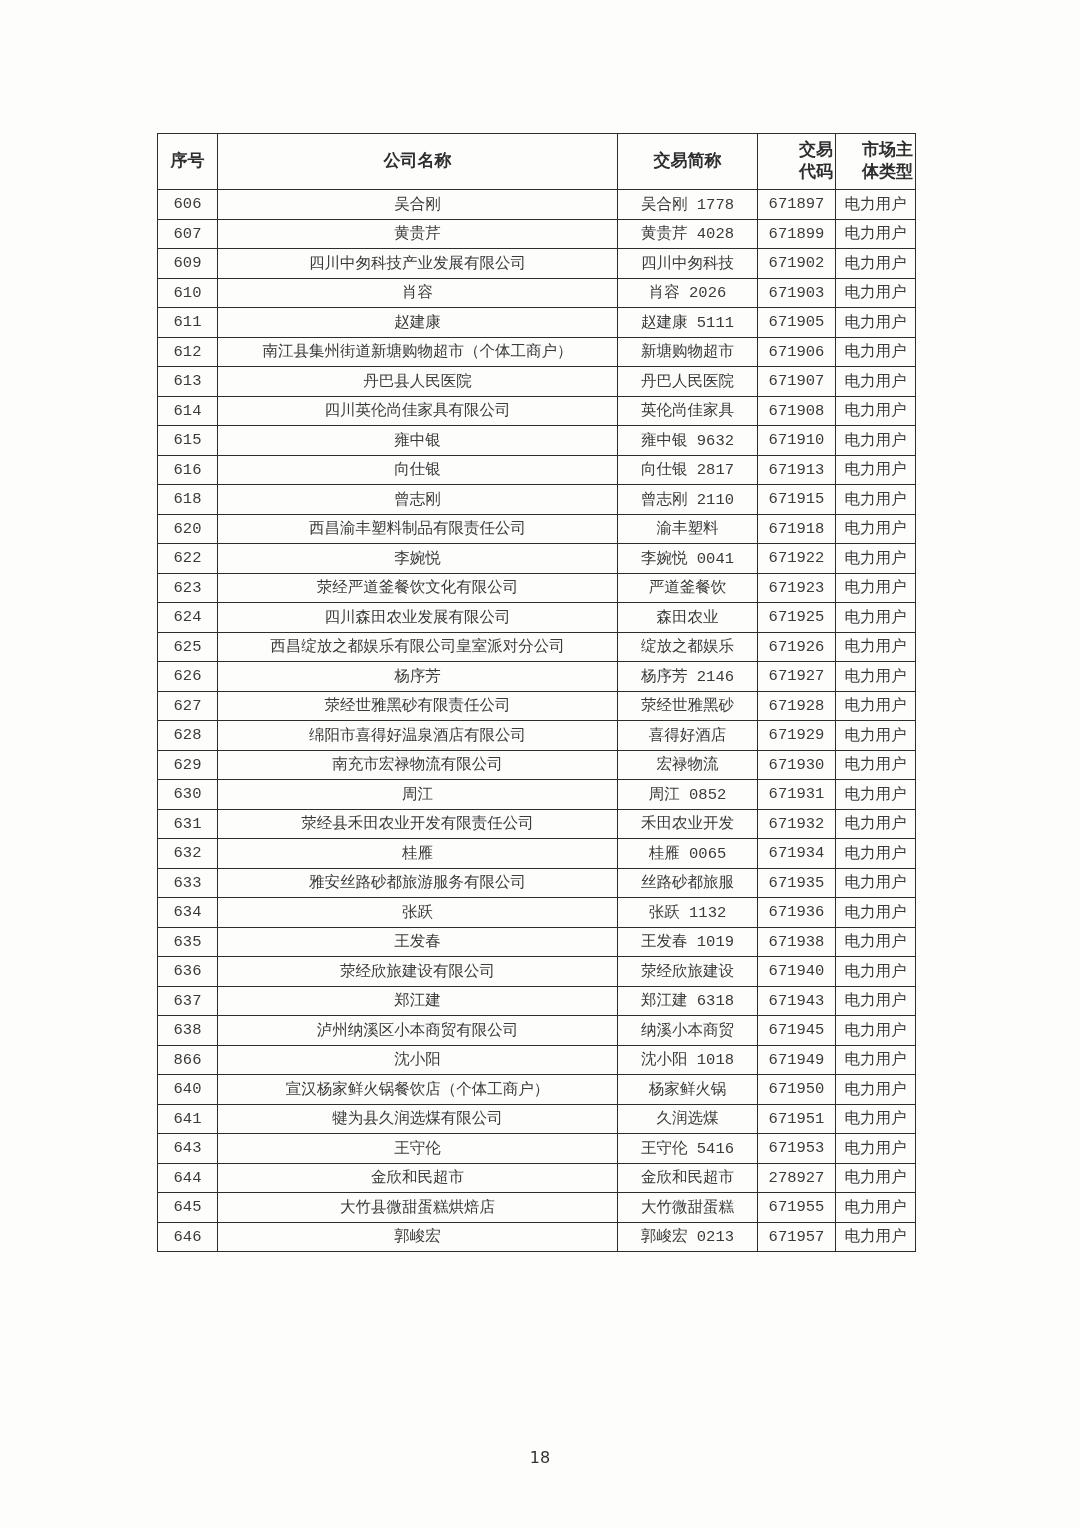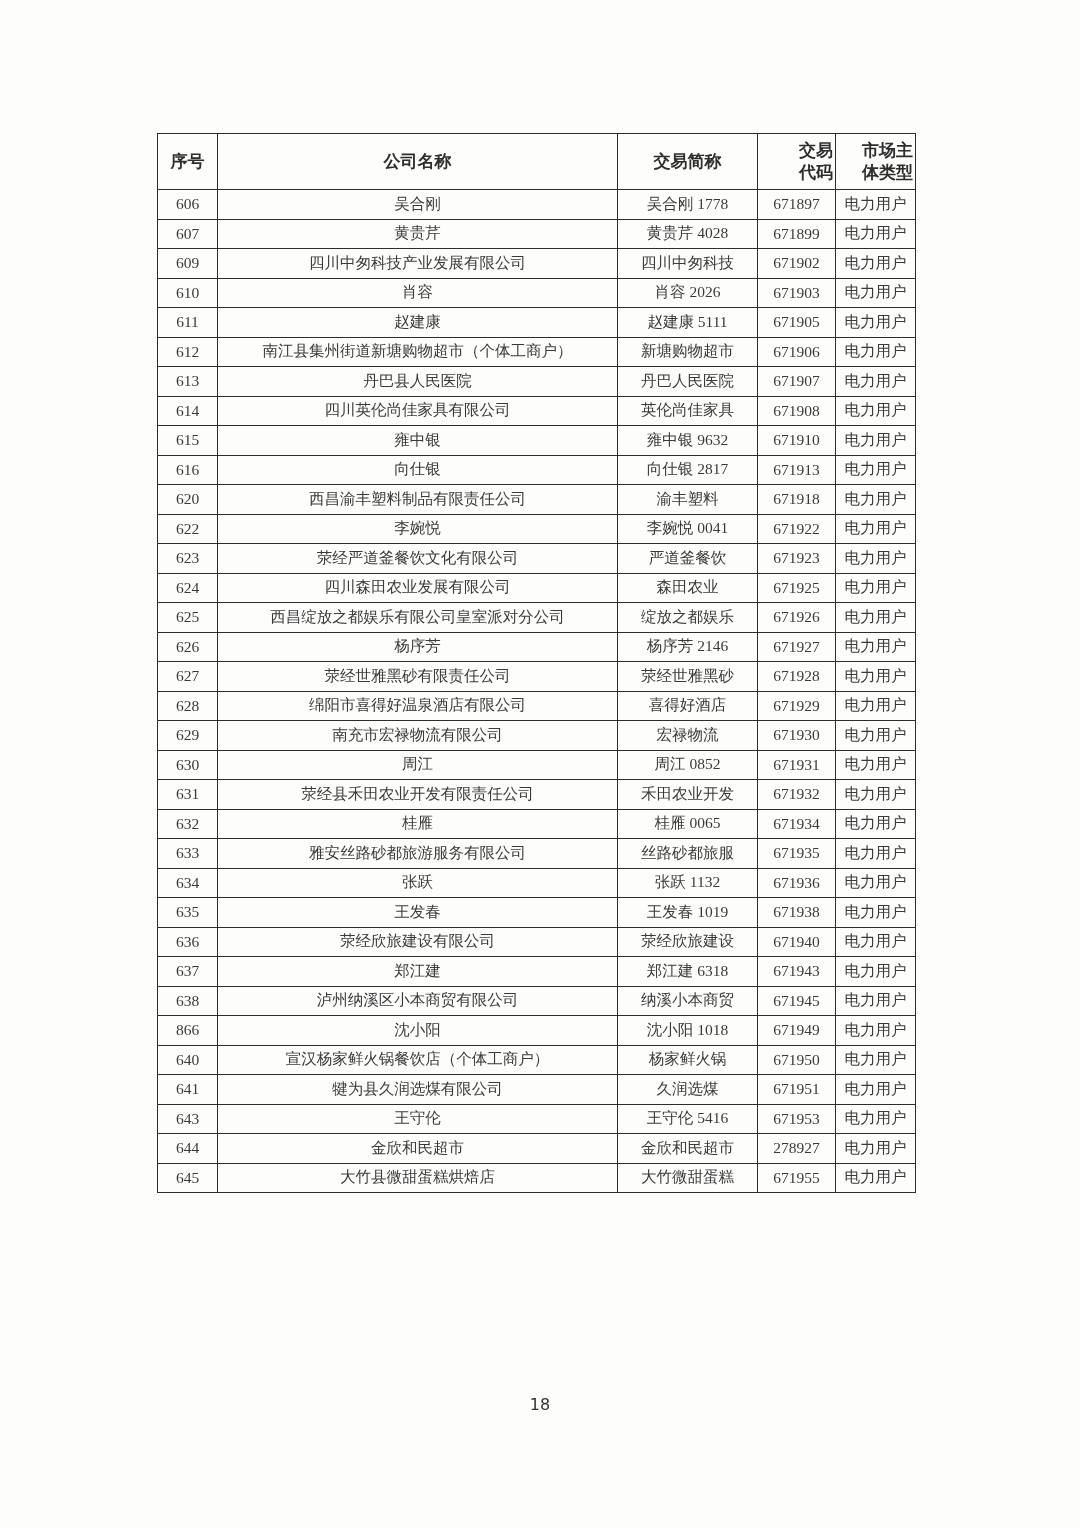--- a/index.html
+++ b/index.html
@@ -13,20 +13,21 @@
   .page {
     position:absolute; inset:0;
     background:#fdfdfc;
   }
   table.entities {
     position:absolute;
     left:157px; top:133px;
     width:758px;
     border-collapse:collapse;
     table-layout:fixed;
+    font-family:Liberation Mono, monospace;
   }
   table.entities th, table.entities td {
     border:1.6px solid #2d2d2d;
     text-align:center;
     vertical-align:middle;
     padding:0 2px;
     overflow:hidden;
     white-space:nowrap;
   }
   table.entities th {
@@ -43,21 +44,21 @@
   }
   col.c-no    { width:60px; }
   col.c-comp  { width:400px; }
   col.c-abbr  { width:140px; }
   col.c-code  { width:78px; }
   col.c-type  { width:80px; }
   .hdr-line { display:block;text-align:right; }
   .page-number {
     position:absolute;
     left:0; right:0;
-    top:1395px;
+    top:1448px;
     text-align:center;
     font-size:16px;
     color:#333333;
     font-family:"DejaVu Sans","Liberation Sans",sans-serif;
   }
 </style>
 </head>
 <body>
 
 <div class="page">
@@ -151,20 +152,27 @@
         <td>电力用户</td>
       </tr>
         <tr>
         <td>616</td>
         <td>向仕银</td>
         <td>向仕银 2817</td>
         <td>671913</td>
         <td>电力用户</td>
       </tr>
         <tr>
+        <td>618</td>
+        <td>曾志刚</td>
+        <td>曾志刚 2110</td>
+        <td>671915</td>
+        <td>电力用户</td>
+      </tr>
+        <tr>
         <td>620</td>
         <td>西昌渝丰塑料制品有限责任公司</td>
         <td>渝丰塑料</td>
         <td>671918</td>
         <td>电力用户</td>
       </tr>
         <tr>
         <td>622</td>
         <td>李婉悦</td>
         <td>李婉悦 0041</td>
@@ -318,18 +326,25 @@
         <td>278927</td>
         <td>电力用户</td>
       </tr>
         <tr>
         <td>645</td>
         <td>大竹县微甜蛋糕烘焙店</td>
         <td>大竹微甜蛋糕</td>
         <td>671955</td>
         <td>电力用户</td>
       </tr>
+        <tr>
+        <td>646</td>
+        <td>郭峻宏</td>
+        <td>郭峻宏 0213</td>
+        <td>671957</td>
+        <td>电力用户</td>
+      </tr>
       </tbody>
   </table>
 
   <div class="page-number">18</div>
 
 </div>
 
 </body></html>

